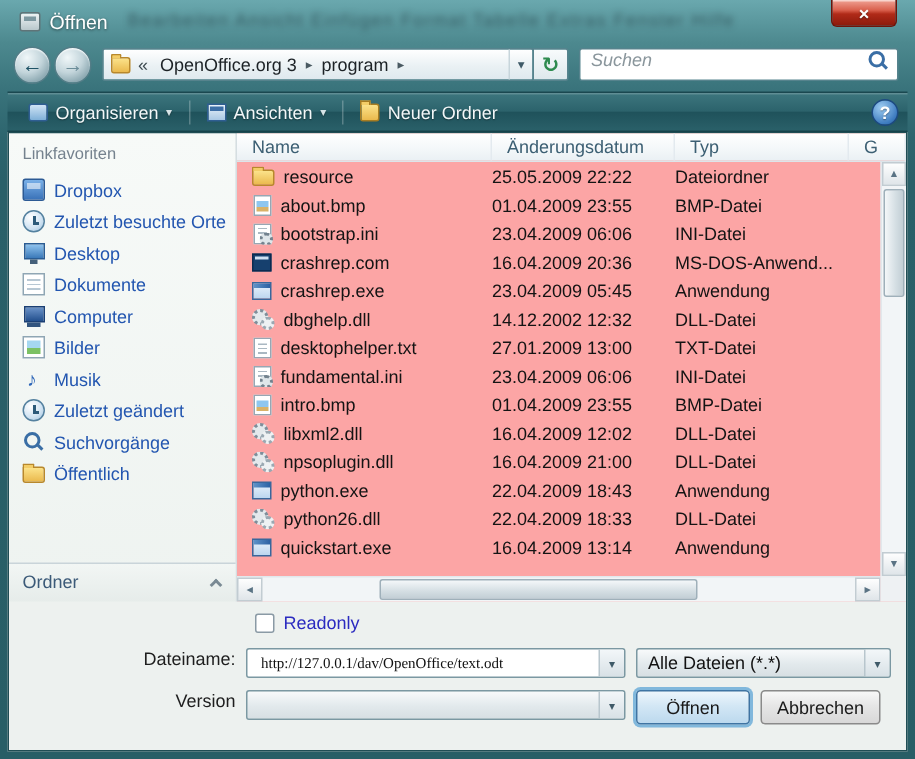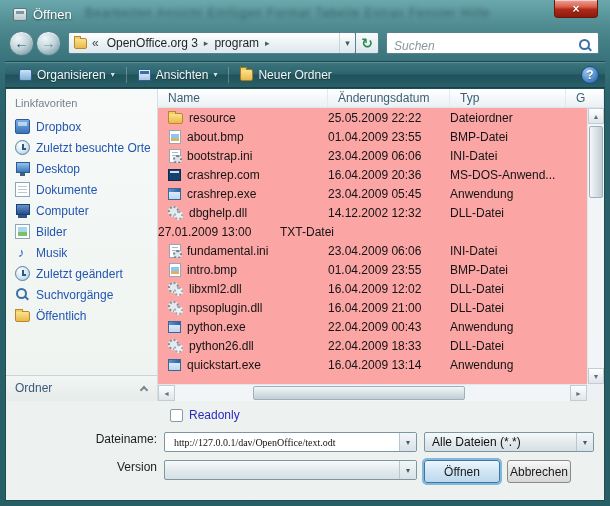--- a/index.html
+++ b/index.html
@@ -38,21 +38,21 @@
   .addr-icon::before{content:"";position:absolute;left:-1px;top:-3px;width:5px;height:2px;
     background:#f3cd67;border:1px solid #b8882c;border-bottom:none;border-radius:1px 1px 0 0;}
   .collapse{color:#3d4a50;font-size:12px;margin:0 3px 0 1px;}
   .crumb{font-size:12px;color:#1c2226;padding:0 5px;height:100%;display:flex;align-items:center;cursor:pointer;}
   .sep{color:#4a5a62;font-size:9px;padding:0 1px;}
   .addr-drop{margin-left:auto;width:16px;height:100%;display:flex;align-items:center;justify-content:center;
     border-left:1px solid #c7d5db;color:#3f5a68;font-size:9px;cursor:pointer;}
   .refresh{width:24px;height:22px;margin-left:-1px;flex:none;display:flex;align-items:center;justify-content:center;
     background:linear-gradient(#f8fbfc,#dde8ec);border:1px solid #56838d;border-radius:0 2px 2px 0;
     color:#2e8b4f;font-size:14px;font-weight:bold;cursor:pointer;}
-  .searchbox{flex:1;height:22px;margin-left:7px;margin-right:2px;display:flex;align-items:flex-end;
+  .searchbox{flex:1;height:22px;margin-left:7px;margin-right:2px;display:flex;align-items:flex-start;
     background:#fff;border:1px solid #56838d;border-radius:2px;}
   .searchbox input{flex:1;border:none;outline:none;background:transparent;font-family:inherit;
     font-size:12px;padding:0 4px 0 7px;color:#222;min-width:0;}
   .searchbox input::placeholder{color:#8a969c;font-style:italic;}
   .mag{width:15px;height:15px;margin-right:5px;position:relative;flex:none;cursor:pointer;}
   .mag::before{content:"";position:absolute;left:1px;top:1px;width:7px;height:7px;border:2px solid #3a6ea5;border-radius:50%;}
   .mag::after{content:"";position:absolute;left:9px;top:10px;width:5px;height:2px;background:#3a6ea5;transform:rotate(45deg);}
 
   
   .toolbar{height:27px;flex:none;display:flex;align-items:center;padding:0 6px;
@@ -182,21 +182,21 @@
   .combo-btn{width:17px;height:100%;flex:none;display:flex;align-items:center;justify-content:center;
     background:linear-gradient(#f3f7f9,#d8e1e6);border-left:1px solid #b8c6cd;color:#3f5a68;font-size:8px;cursor:pointer;}
   .combo-drop{background:linear-gradient(#f8fafb,#e2e9ec 55%,#d7dfe3);cursor:pointer;}
   .combo-drop .val{flex:1;font-size:12px;color:#111;padding:0 7px;white-space:nowrap;overflow:hidden;}
   .gap7{width:7px;flex:none;}
   .w170{width:170px;flex:none;}
   .btn-row{display:flex;align-items:center;}
   .btn{height:23px;border-radius:3px;font-size:12px;color:#1a1a1a;display:flex;align-items:center;justify-content:center;cursor:pointer;font-family:inherit;}
   .btn-default{width:76px;background:linear-gradient(#eef6fc,#d3e7f5 45%,#bcd9ee);
     border:1px solid #3f74a3;box-shadow:0 0 0 2px rgba(92,164,213,.75);}
-  .btn-plain{width:64px;margin-left:7px;background:linear-gradient(#f8f8f8,#e6e6e6 45%,#d8d8d8);border:1px solid #8a8a8a;}
+  .btn-plain{width:80px;margin-left:7px;background:linear-gradient(#f8f8f8,#e6e6e6 45%,#d8d8d8);border:1px solid #8a8a8a;}
 </style>
 </head>
 <body>
 
 <div class="frame">
 
   <div class="titlebar">
     <span class="bg-menu">Bearbeiten   Ansicht   Einfügen   Format   Tabelle   Extras   Fenster   Hilfe</span>
     <span class="title-icon"></span>
     <span class="title-text">Öffnen</span>
@@ -348,20 +348,24 @@
           </div>
           <div class="frow">
             <span class="c-name">
                 <i class="fic f-dll"></i>
                 <span>dbghelp.dll</span>
               </span>
             <span class="c-date">14.12.2002 12:32</span>
             <span class="c-type">DLL-Datei</span>
           </div>
           <div class="frow">
+            <span class="c-name">
+                <i class="fic f-sheet f-txt"></i>
+                <span>desktophelper.txt</span>
+              </span>
             <span class="c-date">27.01.2009 13:00</span>
             <span class="c-type">TXT-Datei</span>
           </div>
           <div class="frow">
             <span class="c-name">
                 <i class="fic f-sheet f-ini"></i>
                 <span>fundamental.ini</span>
               </span>
             <span class="c-date">23.04.2009 06:06</span>
             <span class="c-type">INI-Datei</span>
@@ -388,21 +392,21 @@
                 <span>npsoplugin.dll</span>
               </span>
             <span class="c-date">16.04.2009 21:00</span>
             <span class="c-type">DLL-Datei</span>
           </div>
           <div class="frow">
             <span class="c-name">
                 <i class="fic f-exe"></i>
                 <span>python.exe</span>
               </span>
-            <span class="c-date">22.04.2009 00:43</span>
+            <span class="c-date">22.04.2009 18:43</span>
             <span class="c-type">Anwendung</span>
           </div>
           <div class="frow">
             <span class="c-name">
                 <i class="fic f-dll"></i>
                 <span>python26.dll</span>
               </span>
             <span class="c-date">22.04.2009 18:33</span>
             <span class="c-type">DLL-Datei</span>
           </div>

